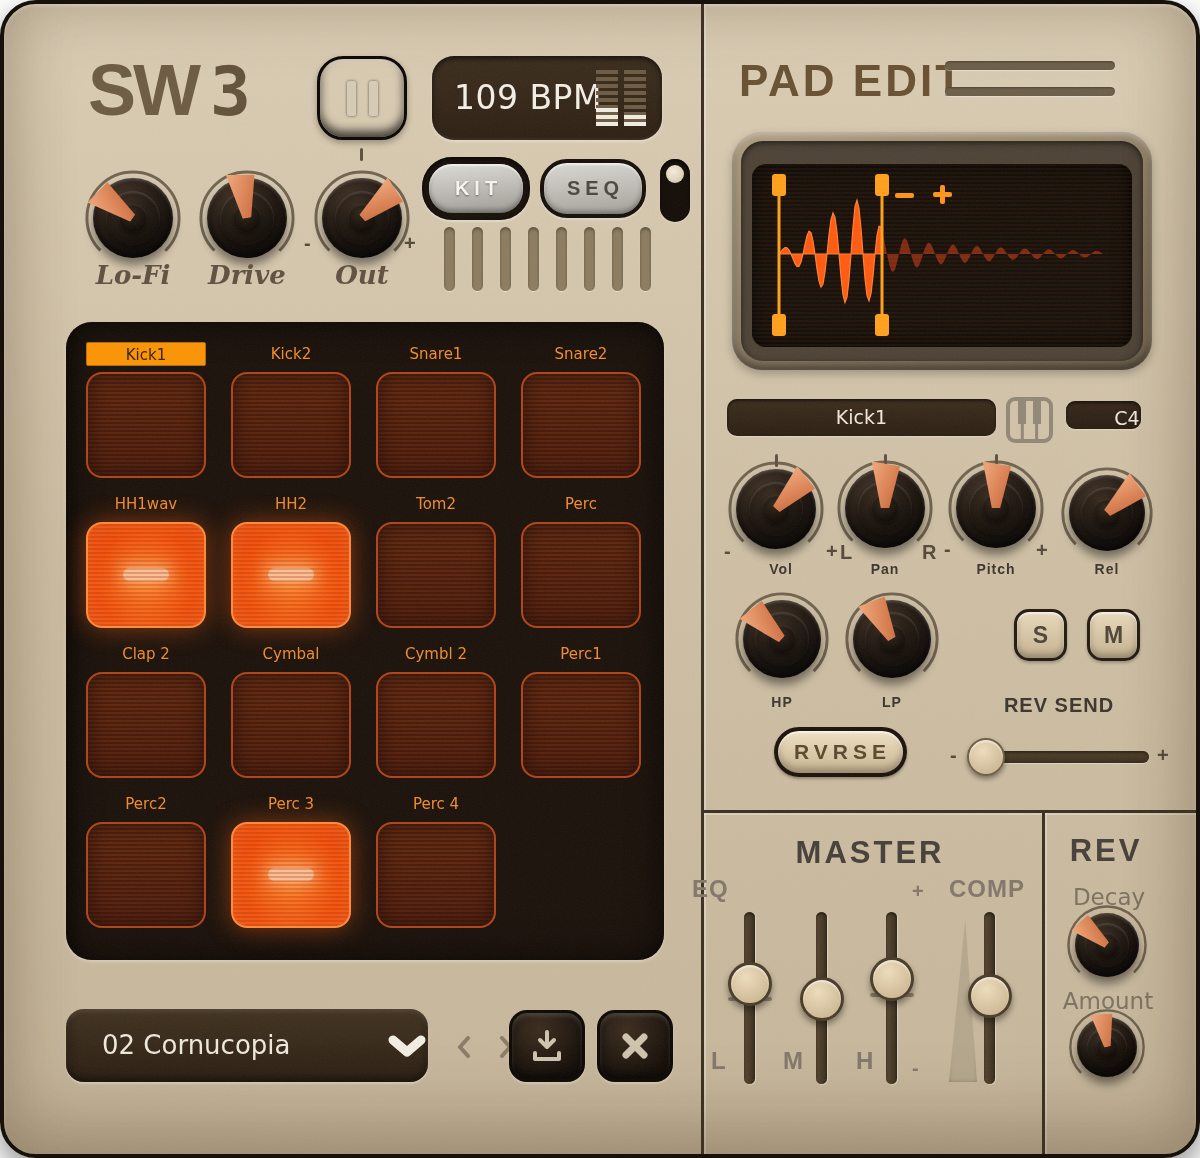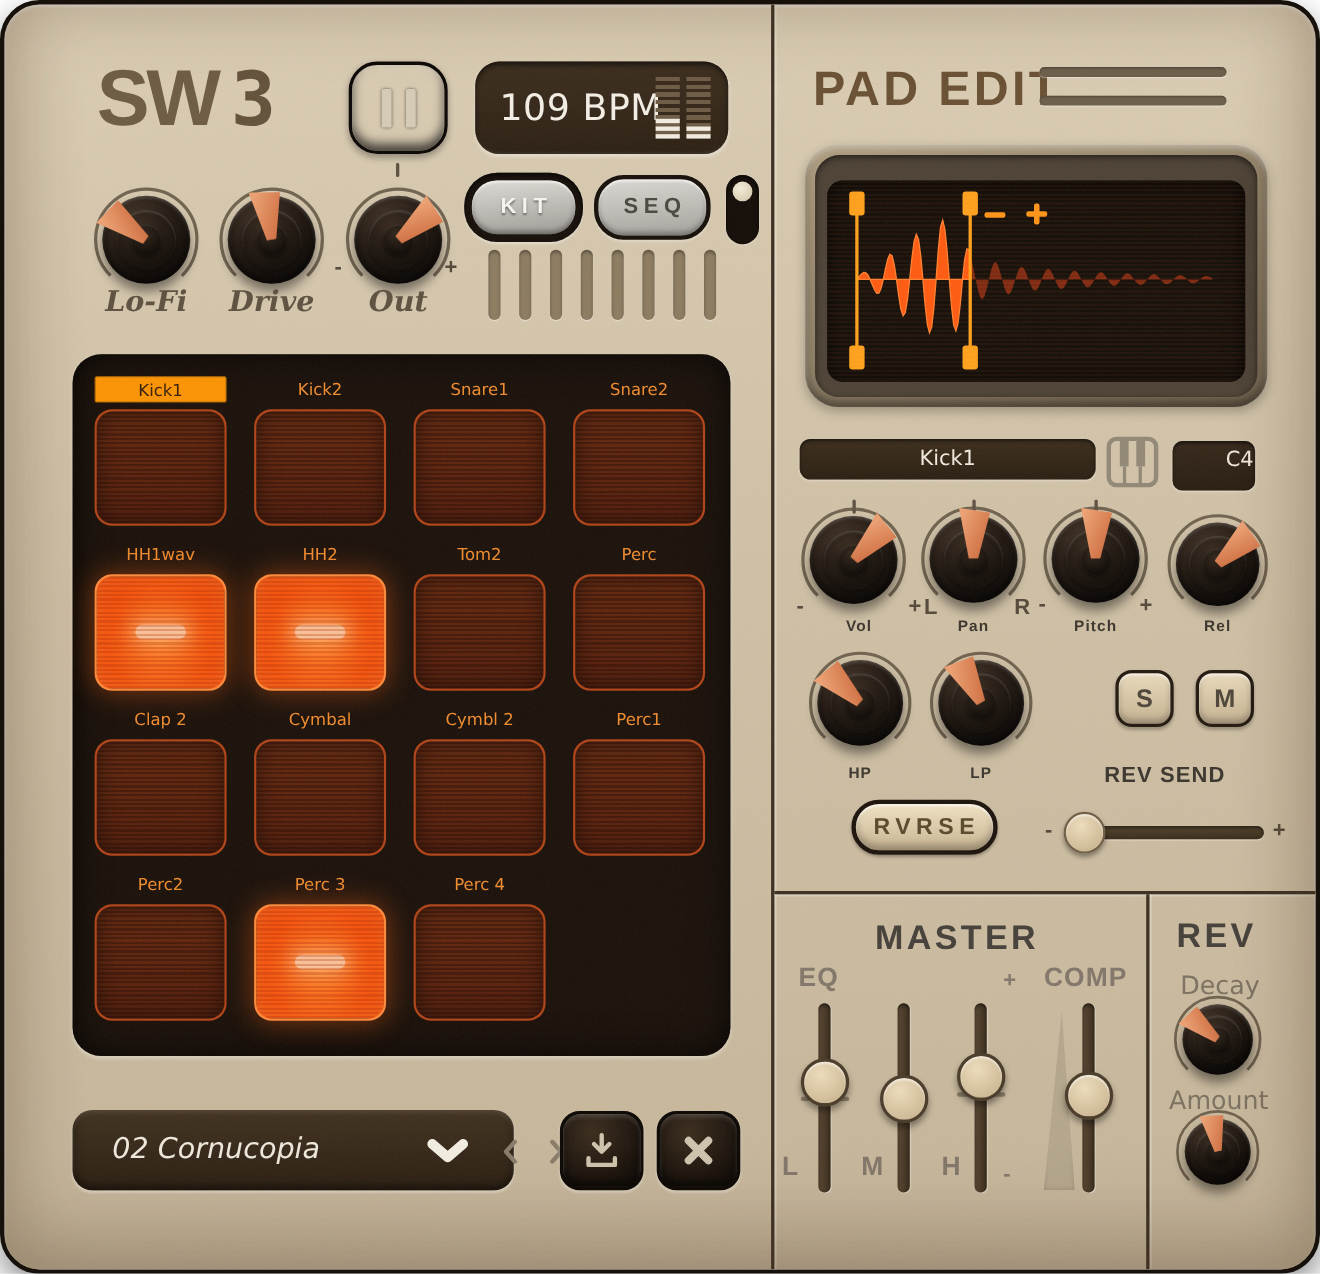--- a/index.html
+++ b/index.html
@@ -100,23 +100,23 @@
   .pad::after{content:"";position:absolute;inset:0;border-radius:inherit;
     background:repeating-linear-gradient(180deg,rgba(30,5,0,.35) 0 2px,transparent 2px 4px);}
   .pad.lit{border-color:#ff8a3a;
     background:radial-gradient(circle at 50% 55%,#ff8a30 0%,#f5520c 62%,#e8470a 100%);
     box-shadow:0 0 26px rgba(255,100,20,.45), inset 0 0 22px rgba(255,170,80,.3);}
   .pad.lit::after{background:repeating-linear-gradient(180deg,rgba(170,40,0,.28) 0 2px,transparent 2px 4px);}
   .pad .pill{position:absolute;left:50%;top:50%;width:46px;height:13px;margin:-7px 0 0 -23px;
     border-radius:7px;background:#f9c096;box-shadow:0 0 14px 4px rgba(255,200,150,.55);}
 
   
-  .preset-bar{left:62px;top:1005px;width:401px;height:73px;border-radius:18px;
+  .preset-bar{left:62px;top:1005px;width:362px;height:73px;border-radius:18px;
     background:linear-gradient(180deg,#41311f,#2c2013);
-    box-shadow:inset 0 3px 4px rgba(255,255,255,.1), inset 0 -4px 8px rgba(0,0,0,.55), 0 2px 2px rgba(255,255,255,.35);font-style:italic;}
+    box-shadow:inset 0 3px 4px rgba(255,255,255,.1), inset 0 -4px 8px rgba(0,0,0,.55), 0 2px 2px rgba(255,255,255,.35);}
   .preset-name{position:absolute;left:36px;top:0;height:73px;line-height:73px;font-size:26px;color:#efe9dd;}
   .icon-btn{width:76px;height:72px;border-radius:18px;border:3px solid #0c0804;
     background:radial-gradient(circle at 38% 25%,#3b2c1d,#160f09 75%);
     box-shadow:inset 0 3px 4px rgba(255,255,255,.15), inset 0 -5px 8px rgba(0,0,0,.7), 0 2px 2px rgba(255,255,255,.3);
     display:flex;align-items:center;justify-content:center;}
 
   
   .pad-edit-title{left:735px;top:52px;font-family:"Liberation Sans",sans-serif;font-weight:bold;
     font-size:44px;letter-spacing:3px;color:#6a5133;}
   .menu-bar{position:absolute;width:170px;height:9px;border-radius:5px;background:#6d5f49;
@@ -128,21 +128,21 @@
   .screen-mid{position:absolute;inset:9px;border-radius:22px;background:#4e4336;
     box-shadow:inset 0 2px 6px rgba(0,0,0,.6);}
   .screen{position:absolute;left:20px;top:32px;width:380px;height:183px;border-radius:14px;
     background:#140e08;box-shadow:inset 0 0 18px rgba(0,0,0,.9);overflow:hidden;}
   .screen .scan{position:absolute;inset:0;background:repeating-linear-gradient(180deg,rgba(255,110,40,.06) 0 2px,transparent 2px 4px);pointer-events:none;}
 
   .name-bar{left:723px;top:395px;width:269px;height:37px;border-radius:10px;
     background:linear-gradient(180deg,#3c2d1c,#2b1f12);
     box-shadow:inset 0 2px 3px rgba(0,0,0,.6), 0 1px 2px rgba(255,255,255,.35);
     color:#f0e8dc;font-size:19px;text-align:center;line-height:37px;}
-  .note-box{left:1062px;top:397px;width:75px;height:45px;border-radius:9px;
+  .note-box{left:1062px;top:397px;width:75px;height:28px;border-radius:9px;
     background:linear-gradient(180deg,#37281a,#281d11);
     box-shadow:inset 0 2px 3px rgba(0,0,0,.6), 0 1px 2px rgba(255,255,255,.35);
     color:#f0e8dc;font-size:19px;text-align:center;line-height:35px;padding-left:47px;}
 
   .sm-btn{width:53px;height:52px;border-radius:15px;border:3px solid #241a10;
     background:linear-gradient(180deg,#e9dabb,#c6b291);
     box-shadow:inset 0 2px 2px rgba(255,255,255,.65), inset 0 -4px 6px rgba(0,0,0,.25), 0 2px 3px rgba(0,0,0,.25);
     font-family:"Liberation Sans",sans-serif;font-weight:bold;font-size:23px;color:#4e463a;
     display:flex;align-items:center;justify-content:center;}
   .rvrse-btn{left:770px;top:723px;width:133px;height:50px;border-radius:25px;border:4px solid #1c130c;
@@ -477,21 +477,21 @@
   <div class="abs blabel ctr" style="left:888px;top:690px">LP</div>
   <div class="abs blabel ctr" style="left:1055px;top:690px;font-size:20px">REV SEND</div>
 
   <div class="abs rvrse-btn">RVRSE</div>
   <div class="abs sign" style="left:946px;top:740px">-</div>
   <div class="abs send-track"></div>
   <div class="abs send-thumb"></div>
   <div class="abs sign" style="left:1153px;top:740px">+</div>
 
   <div class="abs m-title ctr" style="left:866px;top:831px">MASTER</div>
-  <div class="abs gray-label" style="left:722px;top:871px">EQ</div>
+  <div class="abs gray-label" style="left:688px;top:871px">EQ</div>
   <div class="abs gray-label" style="left:908px;top:876px;font-size:20px">+</div>
   <div class="abs gray-label" style="left:945px;top:871px">COMP</div>
 
   <div class="comp-wedge"></div>
 
   <div class="slider-track" style="left:740px;top:908px;height:172px"></div>
   <div class="slider-track" style="left:812px;top:908px;height:172px"></div>
   <div class="slider-track" style="left:882px;top:908px;height:172px"></div>
   <div class="slider-track" style="left:980px;top:908px;height:172px"></div>
 

